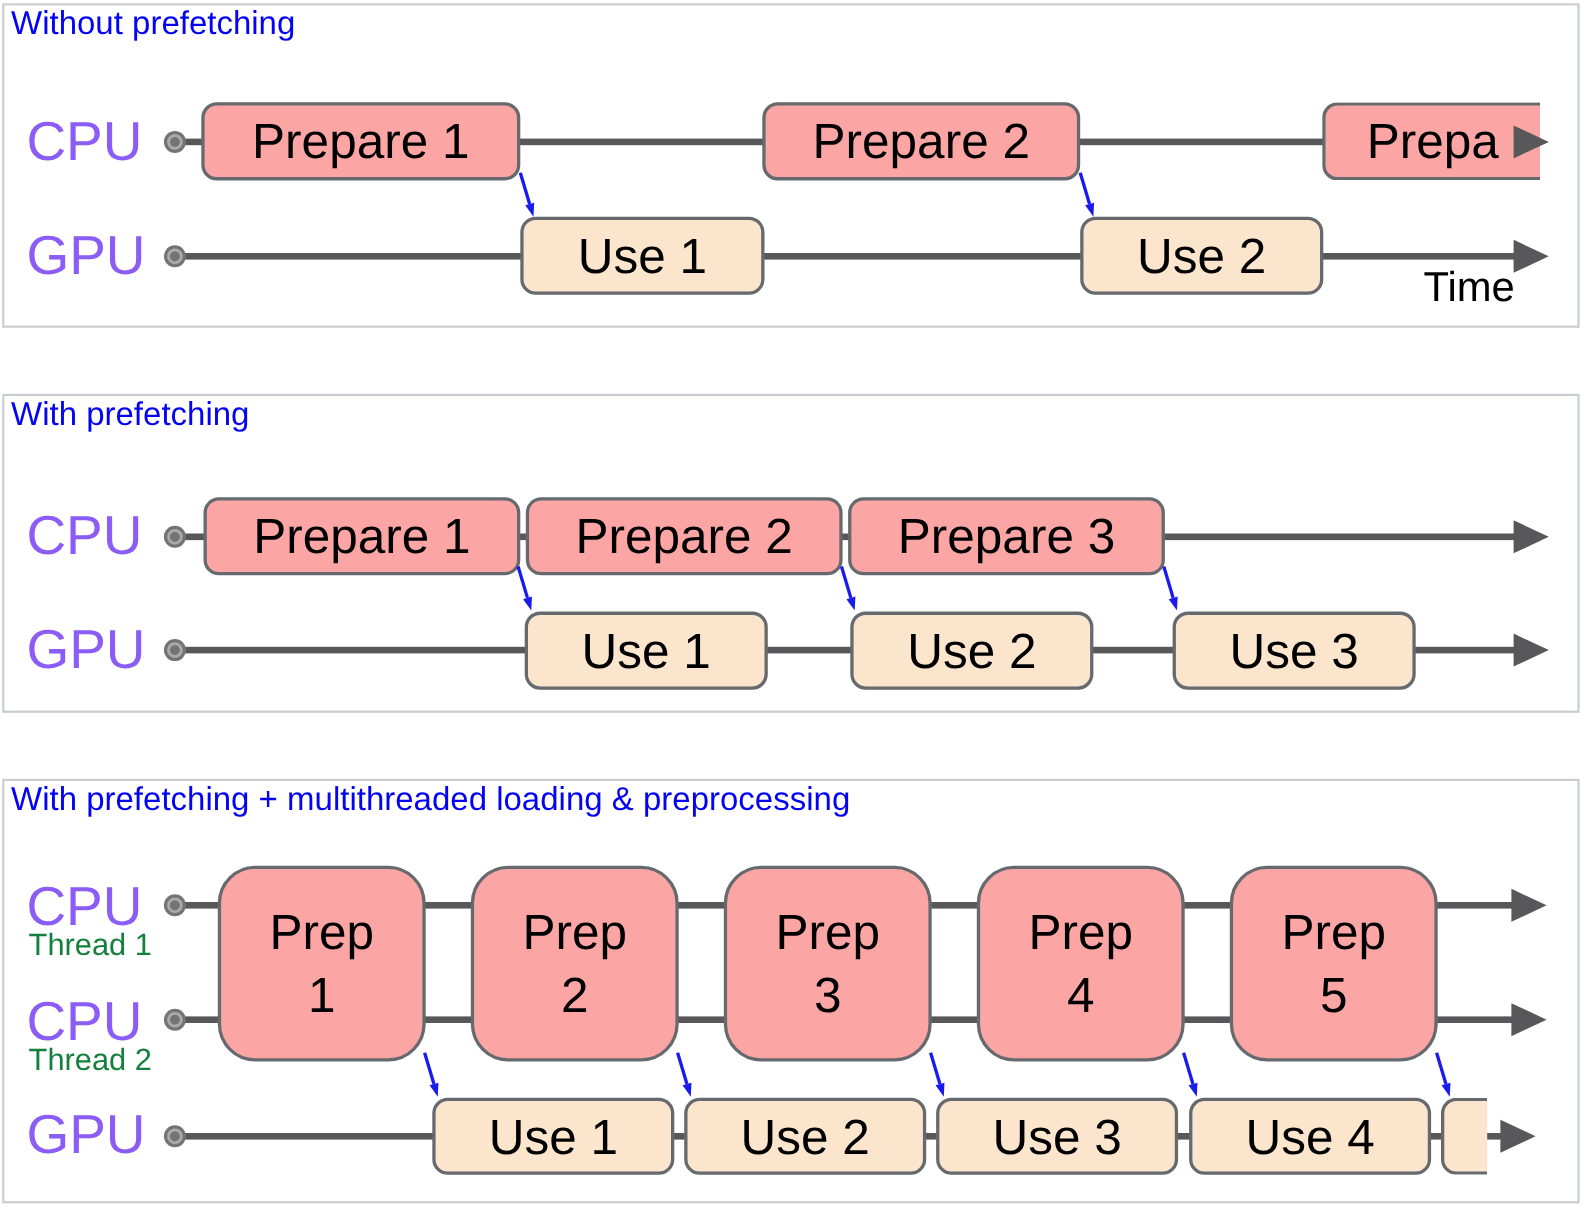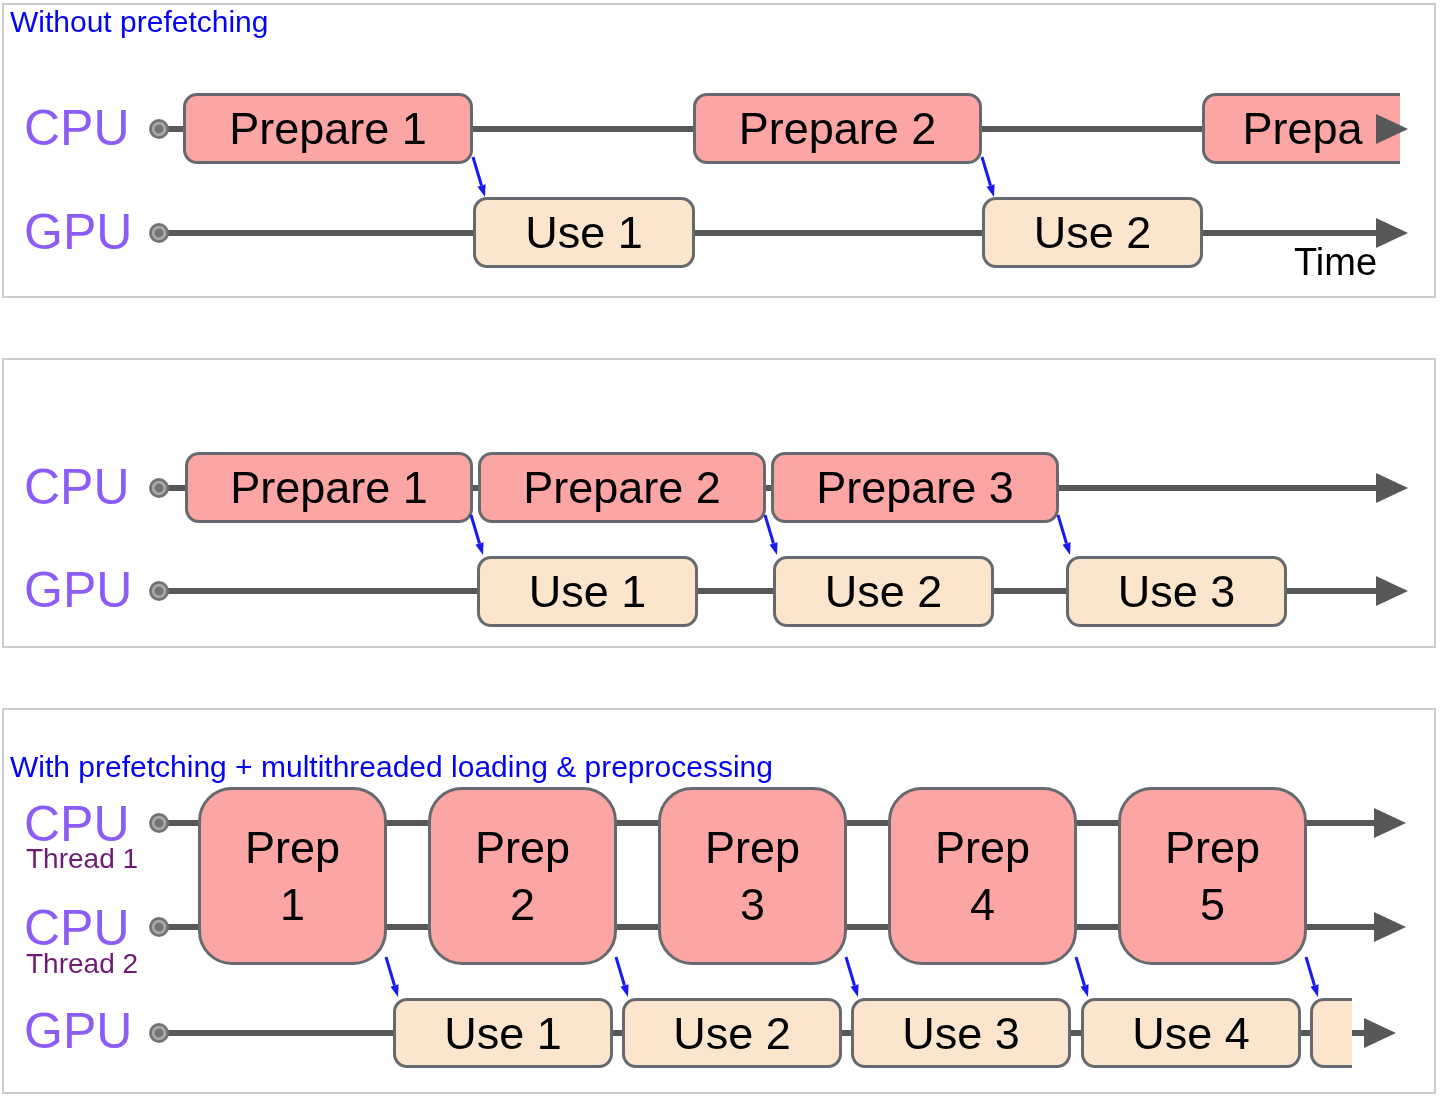--- a/index.html
+++ b/index.html
@@ -2,21 +2,21 @@
 <html><head>
 <meta charset="utf-8">
 <style>
   html,body{margin:0;padding:0;background:#ffffff;}
   #stage{position:relative;width:1440px;height:1101px;background:#ffffff;overflow:hidden;
          font-family:"Liberation Sans", sans-serif;color:#000;}
   .panel{position:absolute;left:2px;width:1434px;background:#ffffff;
          border:2px solid #c9cdd2;box-sizing:border-box;}
   .title{position:absolute;left:10px;font-size:30px;line-height:1.05;color:#0404f2;white-space:nowrap;}
   .rowlabel{position:absolute;left:24px;font-size:50px;line-height:1;color:#8b5cf6;white-space:nowrap;}
-  .sublabel{position:absolute;left:26px;font-size:28px;line-height:1;color:#701a75;white-space:nowrap;}
+  .sublabel{position:absolute;left:26px;font-size:28px;line-height:1;color:#15803d;white-space:nowrap;}
   .tl{position:absolute;height:6px;background:#58585b;}
   .dot{position:absolute;width:20px;height:20px;border-radius:50%;
        background:radial-gradient(circle at 50% 50%, #747474 0 4px, #ababab 5px 6.5px, #747474 7.5px 10px);}
   .ah{position:absolute;width:0;height:0;border-top:15px solid transparent;
       border-bottom:15px solid transparent;border-left:32px solid #58585b;}
   .box{position:absolute;box-sizing:border-box;border:3px solid #666a6e;border-radius:14px;
        display:flex;align-items:center;justify-content:center;
        font-size:45px;line-height:1;white-space:nowrap;}
   .blue{background:#fca5a5;}
   .orange{background:#fce5cd;}
@@ -70,20 +70,21 @@
   <div class="barrow" style="left:977px;top:155px;">
     <svg width="24" height="44" viewBox="0 0 24 44">
         <path d="M5 2 L13.5 30.5" stroke="#1a1aef" stroke-width="3" fill="none"></path>
         <polygon points="17,42 9.5,31.7 17.6,29.3" fill="#1a1aef"></polygon>
       </svg>
   </div>
 
   <div class="timelbl" style="left:1294px;top:243px;">Time</div>
 
   <div class="panel" style="top:358px;height:290px;"></div>
+  <div class="title" style="top:361px;">With prefetching</div>
 
   <div class="rowlabel" style="top:462px;">CPU</div>
   <div class="rowlabel" style="top:565px;">GPU</div>
 
   <div class="tl" style="left:159px;top:485px;width:1225px;"></div>
   <div class="tl" style="left:159px;top:588px;width:1225px;"></div>
   <div class="dot" style="left:149px;top:478px;"></div>
   <div class="dot" style="left:149px;top:581px;"></div>
 
   <div class="box blue" style="left:185px;top:452px;width:288px;height:71px;">
@@ -122,21 +123,21 @@
       </svg>
   </div>
   <div class="barrow" style="left:1053px;top:513px;">
     <svg width="24" height="44" viewBox="0 0 24 44">
         <path d="M5 2 L13.5 30.5" stroke="#1a1aef" stroke-width="3" fill="none"></path>
         <polygon points="17,42 9.5,31.7 17.6,29.3" fill="#1a1aef"></polygon>
       </svg>
   </div>
 
   <div class="panel" style="top:708px;height:386px;"></div>
-  <div class="title" style="top:711px;margin-top:40px;">With prefetching + multithreaded loading &amp; preprocessing</div>
+  <div class="title" style="top:711px;">With prefetching + multithreaded loading &amp; preprocessing</div>
 
   <div class="rowlabel" style="top:799px;">CPU</div>
   <div class="sublabel" style="top:845px;">Thread 1</div>
   <div class="rowlabel" style="top:903px;">CPU</div>
   <div class="sublabel" style="top:950px;">Thread 2</div>
   <div class="rowlabel" style="top:1006px;">GPU</div>
 
   <div class="tl" style="left:159px;top:820px;width:1221px;"></div>
   <div class="tl" style="left:159px;top:924px;width:1221px;"></div>
   <div class="tl" style="left:159px;top:1030px;width:1211px;"></div>

